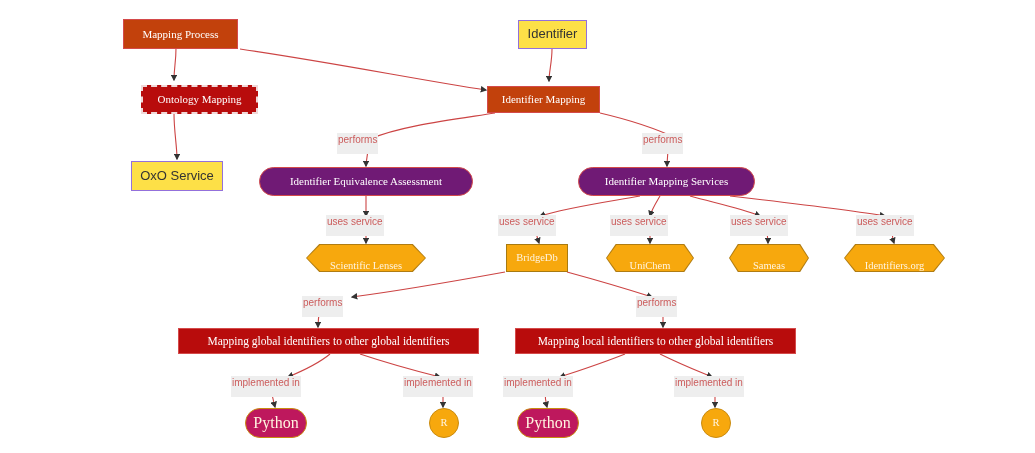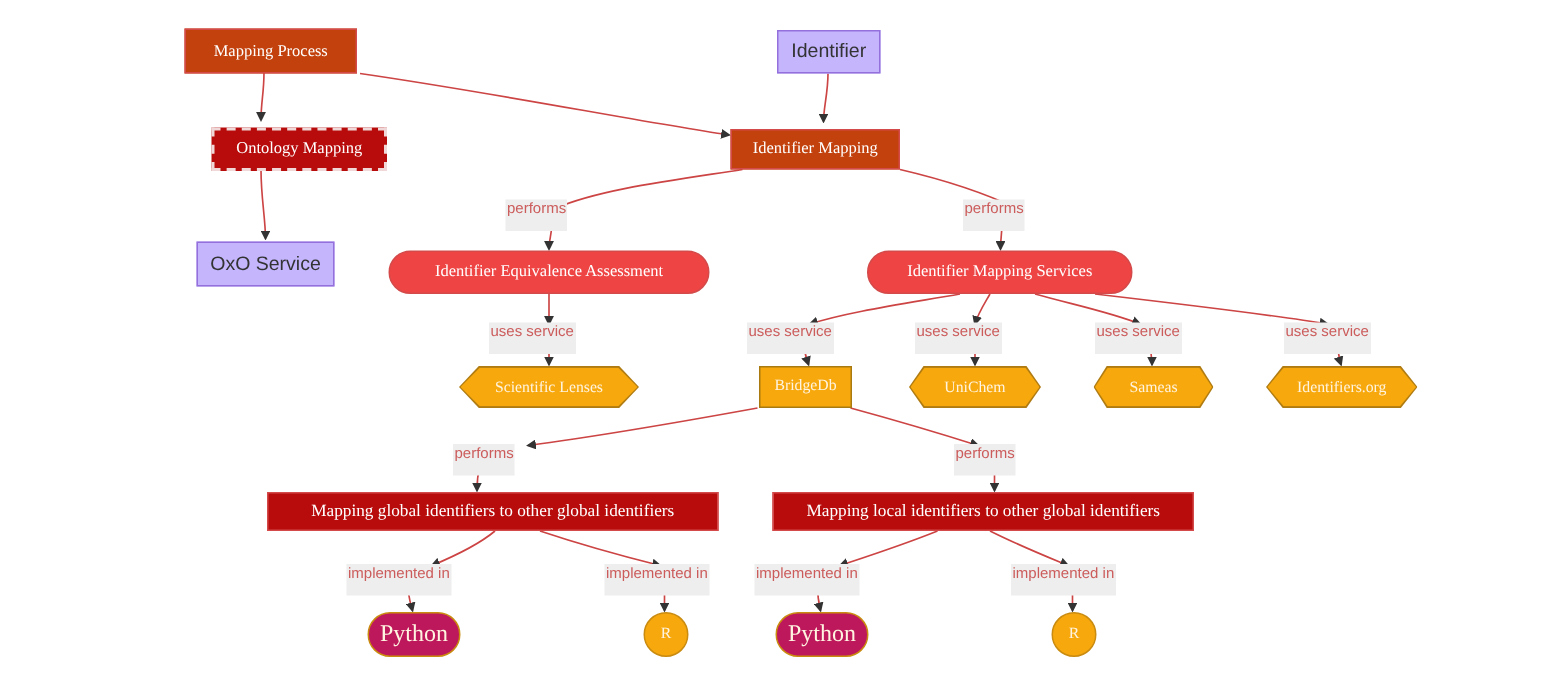--- a/index.html
+++ b/index.html
@@ -53,47 +53,47 @@
   .n-rect-red-dashed {
     background: #b80c0c;
     border: 2px dashed #f0d8d8;
     color: #ffffff;
     font-family: "Liberation Serif", serif;
     font-size: 11px;
     margin-left: 25px;
   }
   
   .n-pill-red {
-    background: #ef4444;
+    background: #701a75;
     border: 1px solid #d44a4a;
     border-radius: 999px;
     color: #ffffff;
     font-family: "Liberation Serif", serif;
     font-size: 11px;
   }
   
   .n-rect-lav {
-    background: #c4b5fd;
+    background: #fde047;
     border: 1px solid #9370db;
     color: #333333;
     font-family: "Liberation Sans", sans-serif;
     font-size: 13px;
   }
   .n-hex-wrap {
     position: absolute;
     background: #b07c12;
     clip-path: polygon(11% 0%, 89% 0%, 100% 50%, 89% 100%, 11% 100%, 0% 50%);
   }
   .n-hex-inner {
     position: absolute;
     left: 1px; top: 1px; right: 1px; bottom: 1px;
     background: #f7a80d;
     clip-path: polygon(11% 0%, 89% 0%, 100% 50%, 89% 100%, 11% 100%, 0% 50%);
     display: flex;
-    align-items: center;
+    align-items: flex-end;
     justify-content: center;
     color: #fff4e0;
     font-family: "Liberation Serif", serif;
     font-size: 10.5px;
     white-space: nowrap;
   }
   
   .n-rect-orange {
     background: #f7a80d;
     border: 1.5px solid #a87a10;

